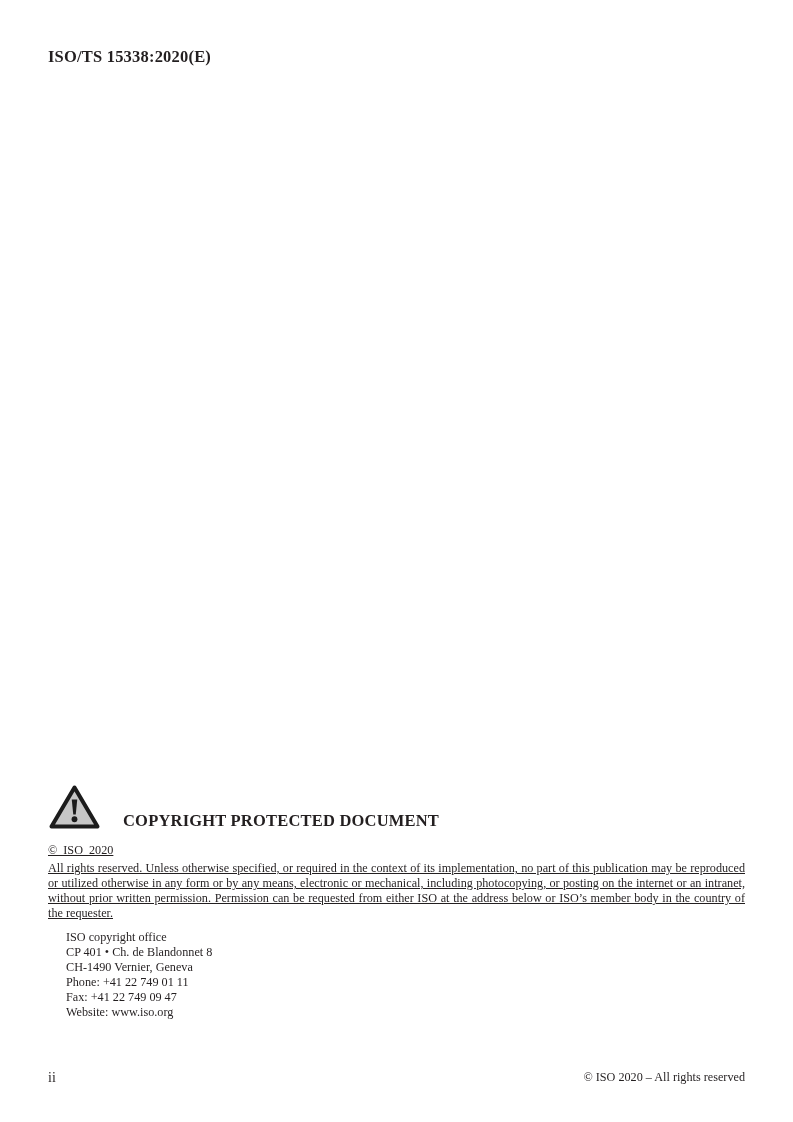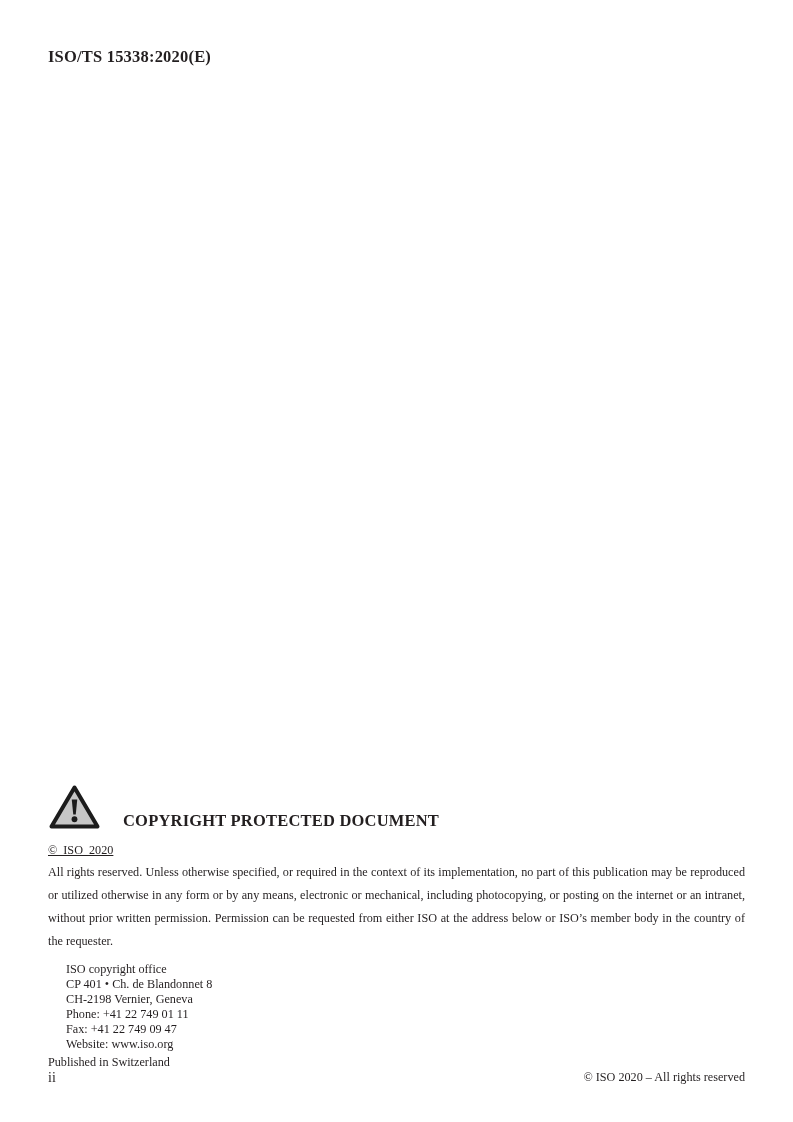--- a/index.html
+++ b/index.html
@@ -54,22 +54,23 @@
   }
   .copy-line {
     margin-top: 11px;
     font-size: 12.2px;
     word-spacing: 3px;
     text-decoration: underline;
   }
   .notice {
     margin-top: 3px;
     font-size: 12.2px;
-    line-height: 23px;
+    line-height: 15px;
     text-align: justify;
+    text-decoration: underline;
   }
   .address {
     margin-top: 9px;
     margin-left: 18px;
     font-size: 12.2px;
     line-height: 15px;
   }
   .published {
     margin-top: 3px;
     font-size: 12.2px;
@@ -108,27 +109,26 @@
       <span class="copyright-heading">COPYRIGHT PROTECTED DOCUMENT</span>
     </div>
 
     <div class="copy-line">© ISO 2020</div>
 
     <div class="notice">All rights reserved. Unless otherwise specified, or required in the context of its implementation, no part of this publication may be reproduced or utilized otherwise in any form or by any means, electronic or mechanical, including photocopying, or posting on the internet or an intranet, without prior written permission. Permission can be requested from either ISO at the address below or ISO’s member body in the country of the requester.</div>
 
     <div class="address">
       <div>ISO copyright office</div>
       <div>CP 401 • Ch. de Blandonnet 8</div>
-      <div>CH-2198 Vernier, Geneva</div>
+      <div>CH-1490 Vernier, Geneva</div>
       <div>Phone: +41 22 749 01 11</div>
       <div>Fax: +41 22 749 09 47</div>
       <div>Website: www.iso.org</div>
     </div>
 
-    <div class="published">Published in Switzerland</div>
 
   </div>
 
   <div class="footer-page-num">ii</div>
 
   <div class="footer-copyright">© ISO 2020 – All rights reserved</div>
 
 </div>
 
 </body></html>

